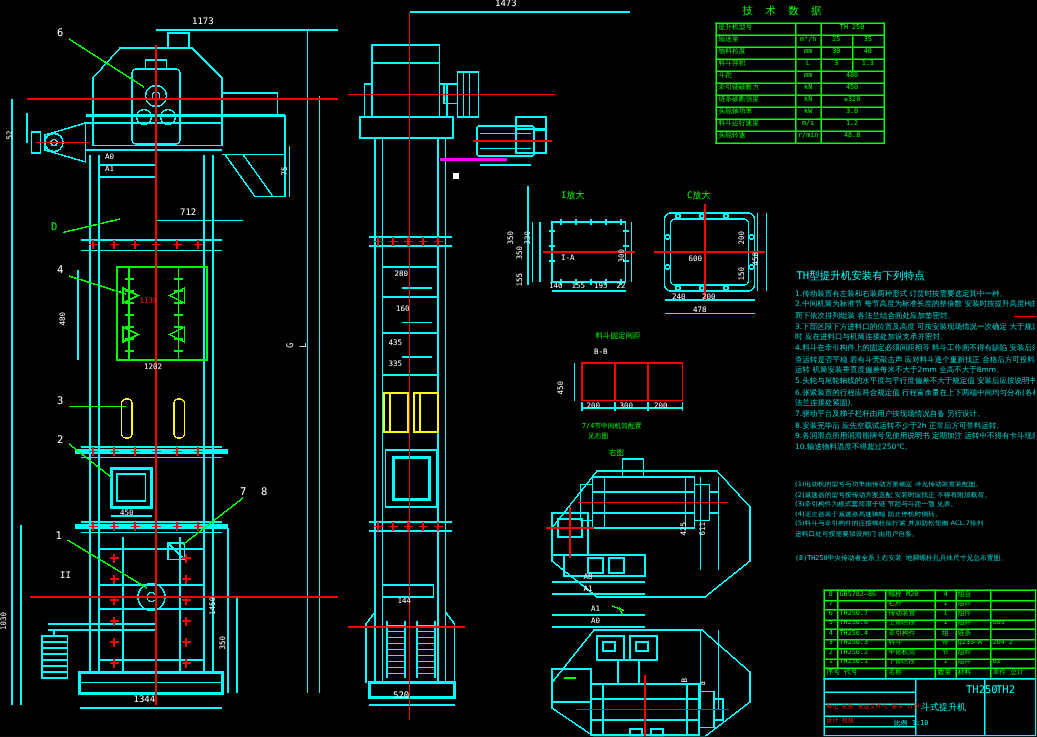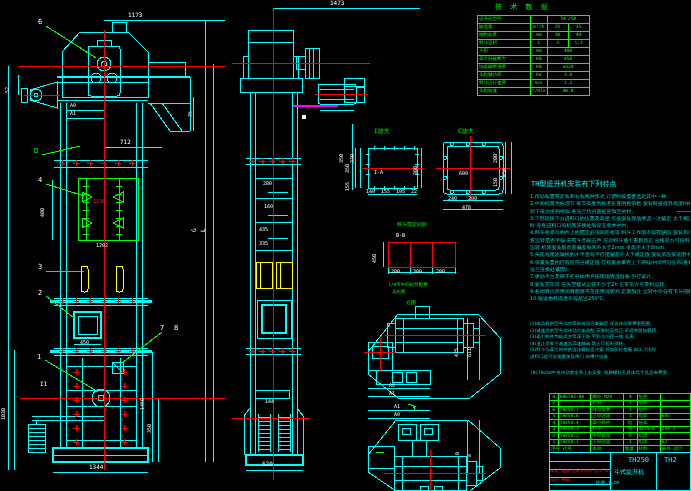--- a/index.html
+++ b/index.html
@@ -455,17 +455,17 @@
   <div class="vzone" style="left:106px"></div>
   <div class="hline" style="top:8px"></div>
   <div class="hline" style="top:16px"></div>
   <div class="hline" style="top:24px"></div>
   <div class="hline" style="top:31px"></div>
 </div>
 <span class="t r" style="left:551px;top:469px;font-size:4px">标记 处数 更改文件号 签字 日期</span>
 <span class="t r" style="left:551px;top:478px;font-size:4px">设计 校核</span>
 <span class="t c f4" style="left:596px;top:481px">比例</span>
 <span class="t c f4" style="left:608px;top:481px">1:10</span>
-<span class="t c f7 bold" style="left:628px;top:457px">TH250</span>
+<span class="t c f7 bold" style="left:644px;top:457px">TH250</span>
 <span class="t c f6" style="left:614px;top:469px">斗式提升机</span>
 <span class="t c f7 bold" style="left:664px;top:457px">TH2</span>
 
 </div>
 
 </body></html>

